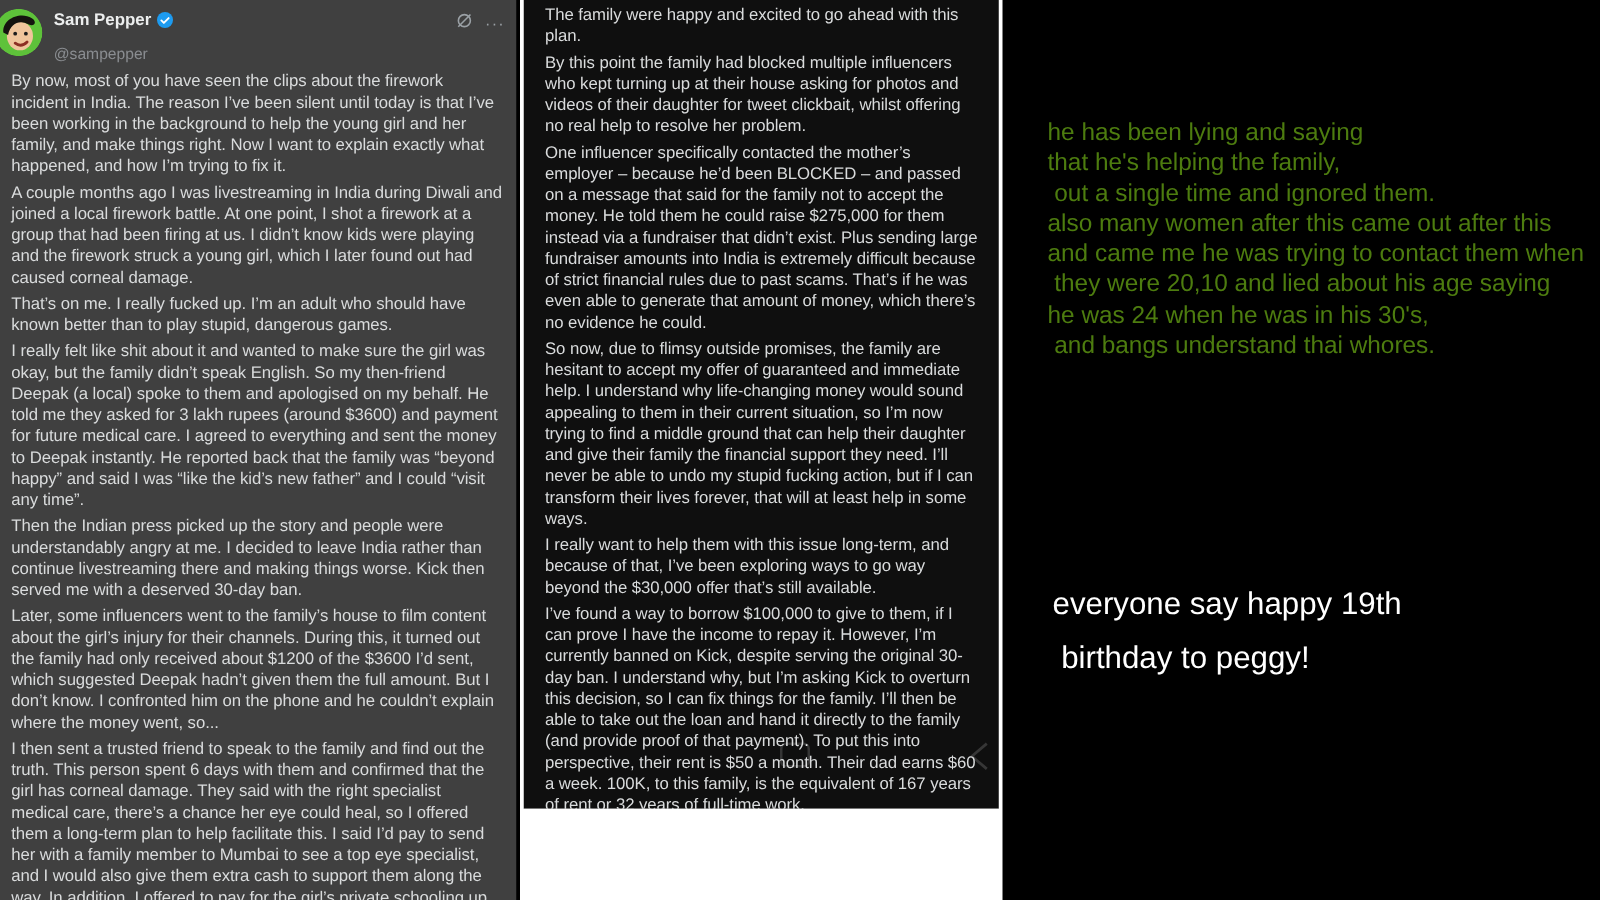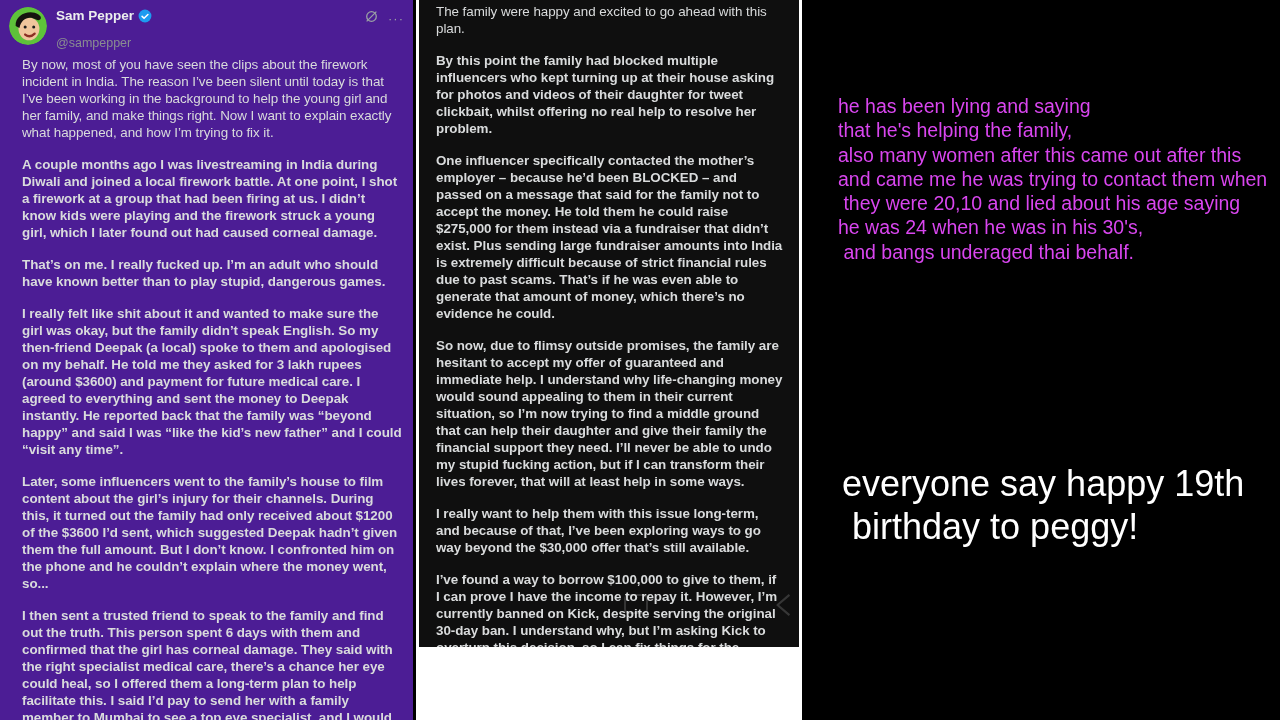--- a/index.html
+++ b/index.html
@@ -9,22 +9,22 @@
     width: 1280px; height: 720px;
     background: #000;
     overflow: hidden;
     font-family: "Liberation Sans", sans-serif;
   }
 
   
   .col-left {
     position: absolute; left: 0; top: 0;
     width: 413px; height: 720px;
-    background: #4c1d95;
-    padding: 7px 11px 0 22px;
+    background: #404040;
+    padding: 7px 11px 0 9px;
   }
   .tweet-header { position: relative; height: 40px; }
   .avatar {
     position: absolute; left: -13px; top: 0;
     width: 38px; height: 38px; border-radius: 50%;
     overflow: hidden;
   }
   .id-block { position: absolute; left: 34px; top: 1px; }
   .name-row { display: flex; align-items: center; gap: 4px; }
   .author {
@@ -39,21 +39,21 @@
   .more-btn { color: #9aa0a5; font-size: 13px; letter-spacing: 1px; line-height: 10px; }
 
   .tweet-body { margin-top: 9px; }
   .tweet-body p, .cont-body p {
     margin: 0;
     color: #d9dbdc;
     font-size: 13.4px;
     line-height: 17px;
     letter-spacing: -0.05px;
   }
-  .tweet-body p + p, .cont-body p + p { margin-top: 15px; font-weight: bold; }
+  .tweet-body p + p, .cont-body p + p { margin-top: 4px; }
 
   
   .col-middle {
     position: absolute; left: 416px; top: 0;
     width: 386px; height: 720px;
     background: #ffffff;
   }
   .cont-dark {
     position: absolute; left: 3px; right: 3px; top: 0;
     height: 647px;
@@ -74,29 +74,29 @@
   .ghost-arrow { left: 356px; top: 592px; }
 
   
   .col-right {
     position: absolute; left: 826px; top: 0;
     width: 454px; height: 720px;
     background: #000;
   }
   .top-block { position: absolute; left: 12px; top: 94px; }
   .oline {
-    color: #d946ef;
+    color: #4d7c0f;
     font-size: 19.5px;
     line-height: 24.3px;
     white-space: pre;
   }
   .bottom-block { position: absolute; left: 16px; top: 462px; }
   .bline {
     color: #ffffff;
-    font-size: 36px;
+    font-size: 25px;
     line-height: 43px;
     white-space: pre;
   }
 </style>
 </head>
 <body>
 
 <div class="stage">
 
   <section class="col-left">
@@ -131,20 +131,21 @@
           </svg>
         </span>
         <span class="more-btn">···</span>
       </div>
     </header>
     <div class="tweet-body">
       <p>By now, most of you have seen the clips about the firework incident in India. The reason I’ve been silent until today is that I’ve been working in the background to help the young girl and her family, and make things right. Now I want to explain exactly what happened, and how I’m trying to fix it.</p>
       <p>A couple months ago I was livestreaming in India during Diwali and joined a local firework battle. At one point, I shot a firework at a group that had been firing at us. I didn’t know kids were playing and the firework struck a young girl, which I later found out had caused corneal damage.</p>
       <p>That’s on me. I really fucked up. I’m an adult who should have known better than to play stupid, dangerous games.</p>
       <p>I really felt like shit about it and wanted to make sure the girl was okay, but the family didn’t speak English. So my then-friend Deepak (a local) spoke to them and apologised on my behalf. He told me they asked for 3 lakh rupees (around $3600) and payment for future medical care. I agreed to everything and sent the money to Deepak instantly. He reported back that the family was “beyond happy” and said I was “like the kid’s new father” and I could “visit any time”.</p>
+      <p>Then the Indian press picked up the story and people were understandably angry at me. I decided to leave India rather than continue livestreaming there and making things worse. Kick then served me with a deserved 30-day ban.</p>
       <p>Later, some influencers went to the family’s house to film content about the girl’s injury for their channels. During this, it turned out the family had only received about $1200 of the $3600 I’d sent, which suggested Deepak hadn’t given them the full amount. But I don’t know. I confronted him on the phone and he couldn’t explain where the money went, so...</p>
       <p>I then sent a trusted friend to speak to the family and find out the truth. This person spent 6 days with them and confirmed that the girl has corneal damage. They said with the right specialist medical care, there’s a chance her eye could heal, so I offered them a long-term plan to help facilitate this. I said I’d pay to send her with a family member to Mumbai to see a top eye specialist, and I would also give them extra cash to support them along the way. In addition, I offered to pay for the girl’s private schooling up to the age of 18. The total amount came to $20,000.</p>
     </div>
   </section>
 
   <section class="col-middle">
     <div class="cont-dark cont-body">
       <p>The family were happy and excited to go ahead with this plan.</p>
       <p>By this point the family had blocked multiple influencers who kept turning up at their house asking for photos and videos of their daughter for tweet clickbait, whilst offering no real help to resolve her problem.</p>
       <p>One influencer specifically contacted the mother’s employer – because he’d been BLOCKED – and passed on a message that said for the family not to accept the money. He told them he could raise $275,000 for them instead via a fundraiser that didn’t exist. Plus sending large fundraiser amounts into India is extremely difficult because of strict financial rules due to past scams. That’s if he was even able to generate that amount of money, which there’s no evidence he could.</p>
@@ -159,25 +160,26 @@
       <svg viewBox="0 0 24 28" width="22" height="26">
         <path d="M19 3 L6 14 L19 25" stroke="#ffffff" stroke-width="2.4" fill="none" stroke-linejoin="round"></path>
       </svg>
     </div>
   </section>
 
   <section class="col-right">
     <div class="top-block">
       <div class="oline">he has been lying and saying</div>
       <div class="oline">that he's helping the family,</div>
+      <div class="oline"> out a single time and ignored them.</div>
       <div class="oline">also many women after this came out after this</div>
       <div class="oline">and came me he was trying to contact them when</div>
       <div class="oline"> they were 20,10 and lied about his age saying</div>
       <div class="oline">he was 24 when he was in his 30's,</div>
-      <div class="oline"> and bangs underaged thai behalf.</div>
+      <div class="oline"> and bangs understand thai whores.</div>
     </div>
     <div class="bottom-block">
       <div class="bline">everyone say happy 19th</div>
       <div class="bline"> birthday to peggy!</div>
     </div>
   </section>
 
 </div>
 
 </body></html>

